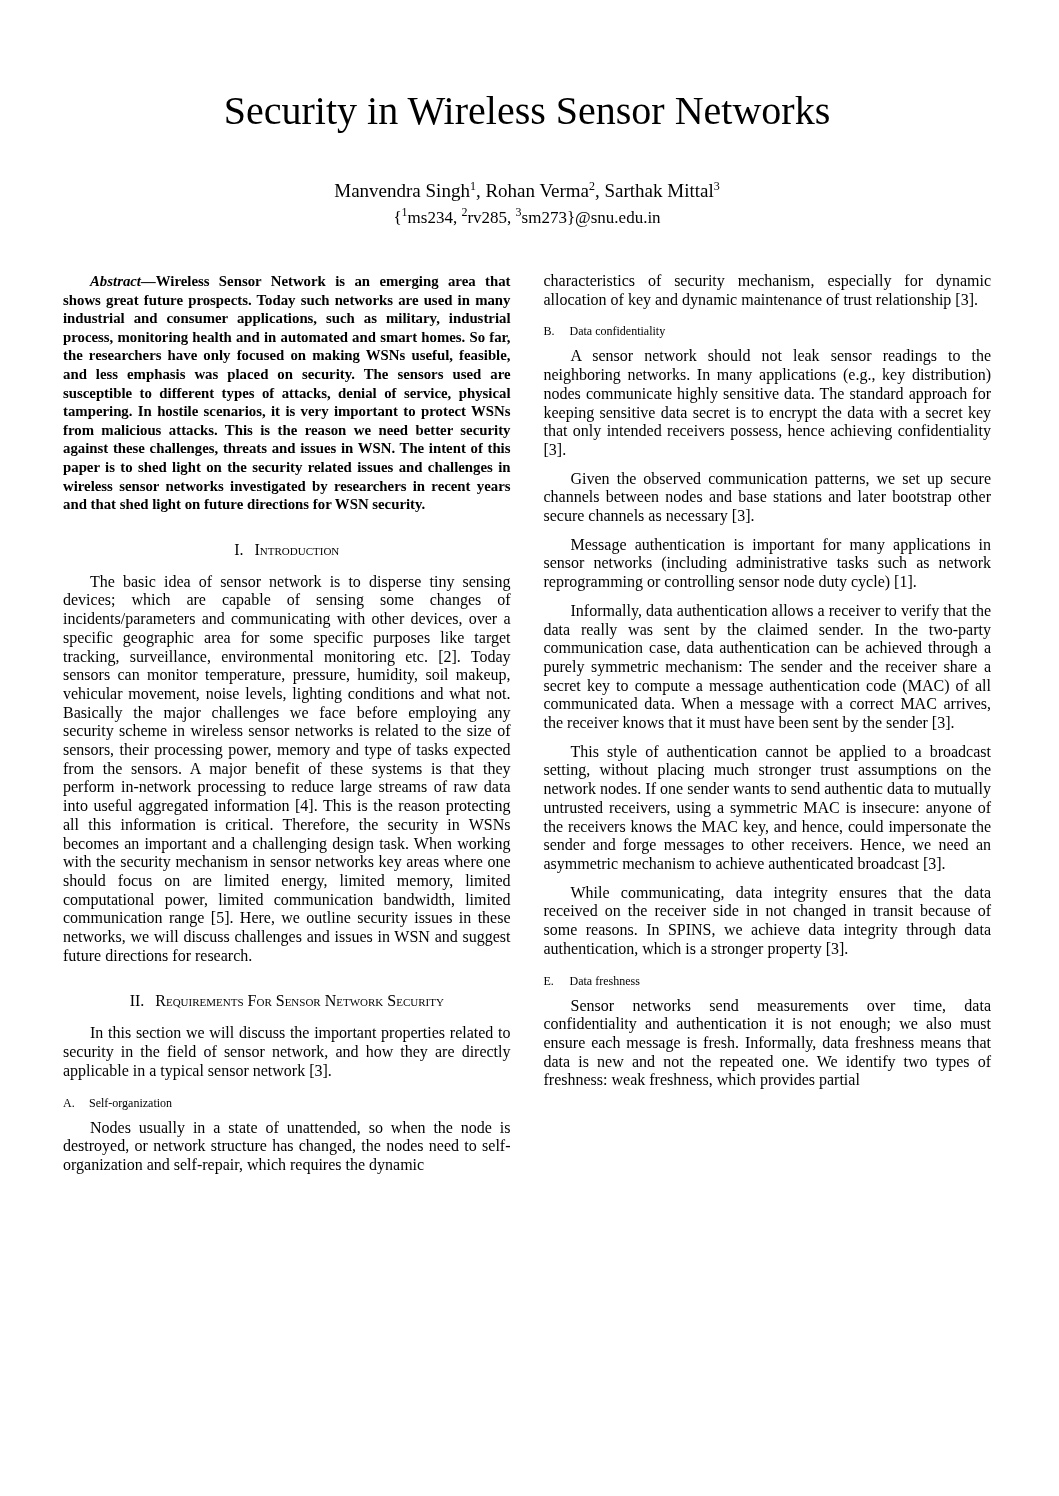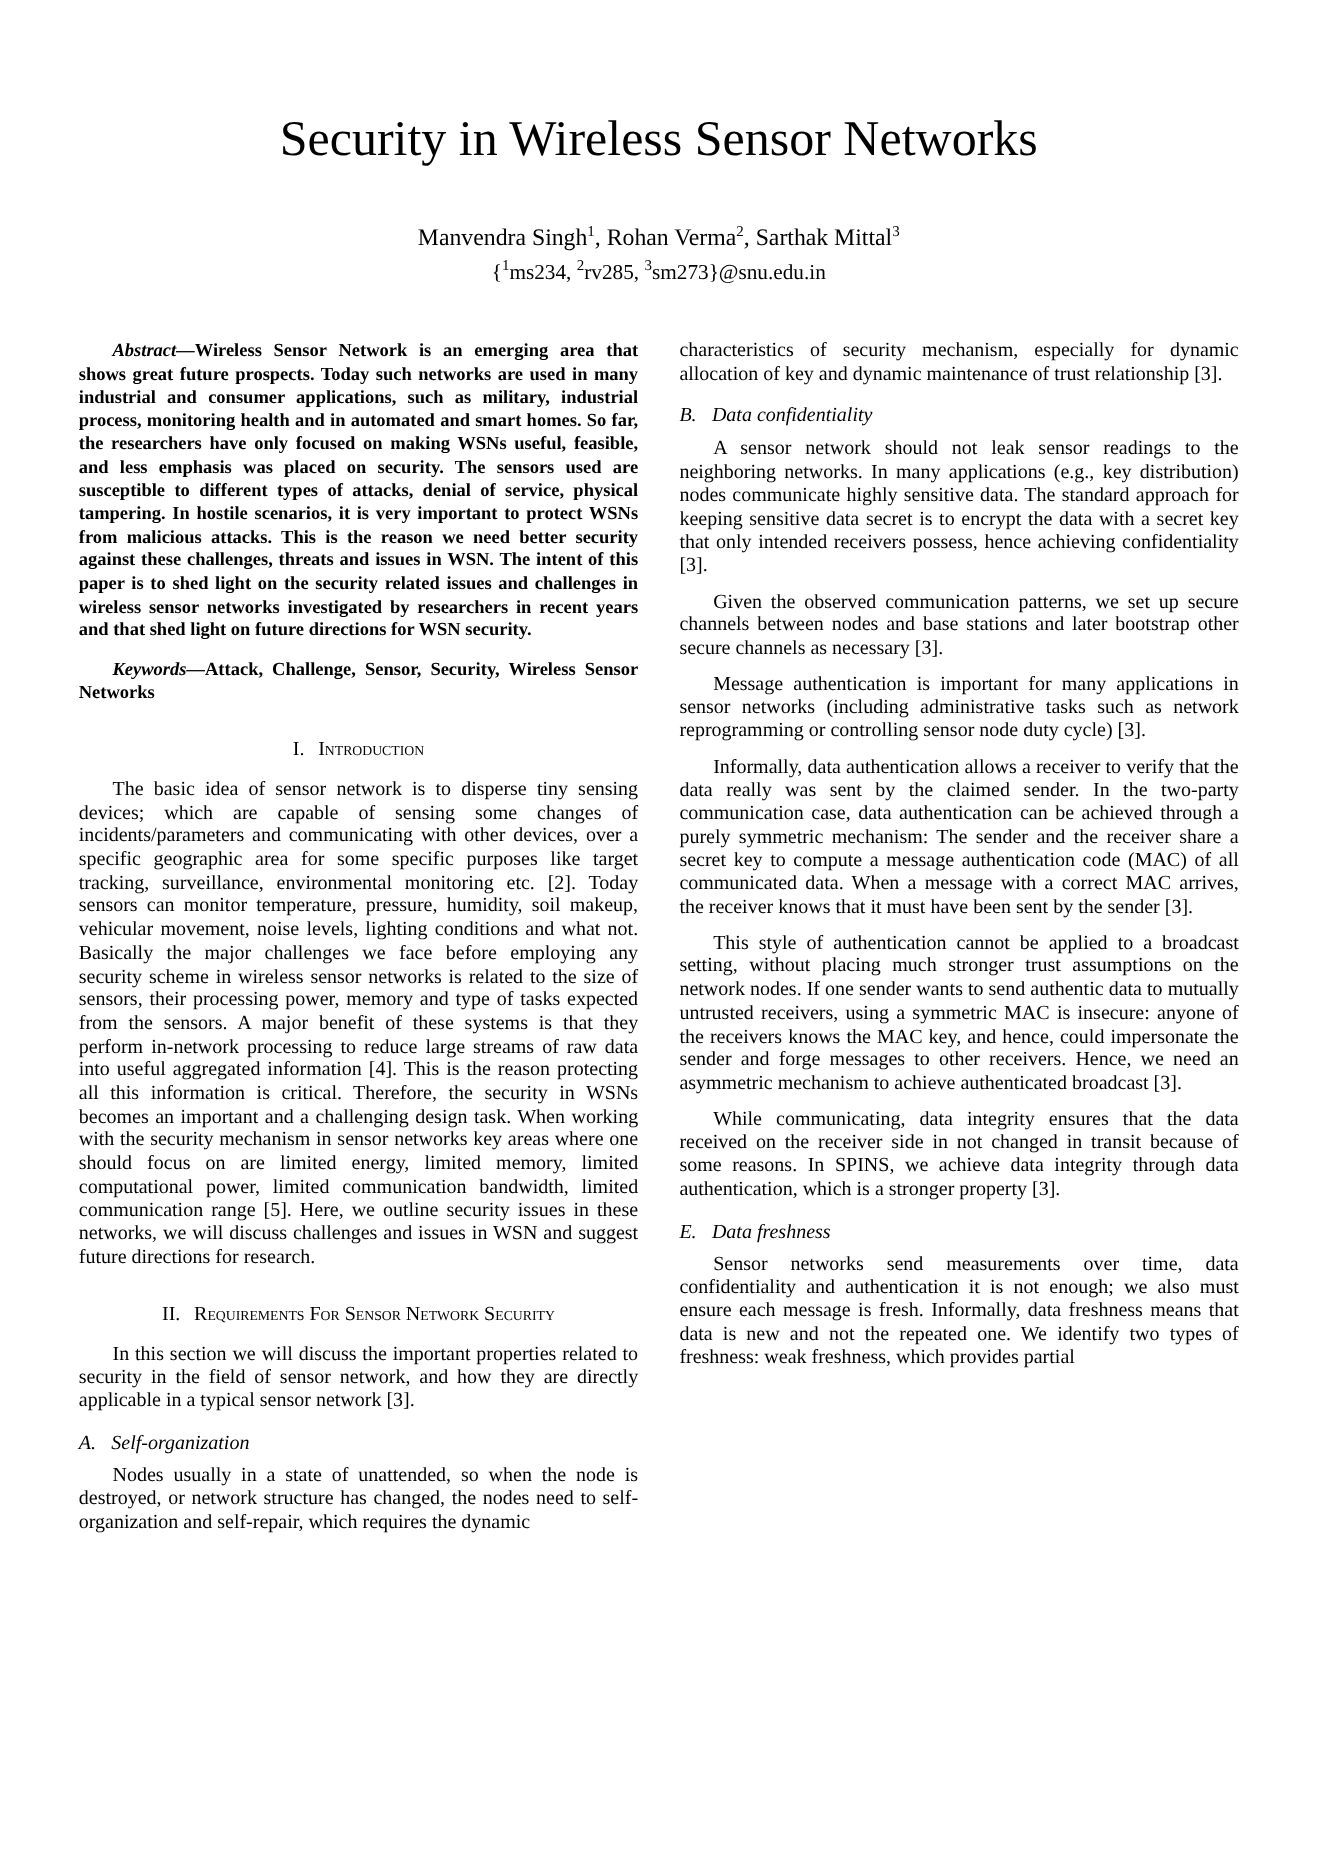--- a/index.html
+++ b/index.html
@@ -71,22 +71,21 @@
     font-size: 16px;
     font-variant: small-caps;
     margin: 27px 0 14px 0;
     font-weight: 400;
   }
   .section-heading .sec-num {
     font-variant: normal;
     margin-right: 11px;
   }
   .subsection-heading {
-    font-style: italic;
-    font-size: 16px;
+    font-size: 12px;
     margin: 15px 0 8px 0;
     font-weight: 400;
   }
   .subsection-heading .sub-label {
     display: inline-block;
     margin-right: 12px;
     min-width: 14px;
   }
   .outdent { margin-left: -26px; }
 </style>
@@ -100,21 +99,20 @@
   <p class="authors-line"><span>Manvendra Singh</span><sup>1</sup><span>, </span><span>Rohan Verma</span><sup>2</sup><span>, </span><span>Sarthak Mittal</span><sup>3</sup></p>
 
   <p class="emails-line"><span>{</span><sup>1</sup><span>ms234, </span><sup>2</sup><span>rv285, </span><sup>3</sup><span>sm273}@snu.edu.in</span></p>
 
   <div class="columns">
 
     <div class="col">
 
       <p class="abstract-para"><span class="lead-italic">Abstract—</span><span>Wireless Sensor Network is an emerging area that shows great future prospects. Today such networks are used in many industrial and consumer applications, such as military, industrial process, monitoring health and in automated and smart homes. So far, the researchers have only focused on making WSNs useful, feasible, and less emphasis was placed on security. The sensors used are susceptible to different types of attacks, denial of service, physical tampering. In hostile scenarios, it is very important to protect WSNs from malicious attacks. This is the reason we need better security against these challenges, threats and issues in WSN. The intent of this paper is to shed light on the security related issues and challenges in wireless sensor networks investigated by researchers in recent years and that shed light on future directions for WSN security.</span></p>
 
-      <p class="keywords-para"><span class="lead-italic">Keywords—</span><span>Attack, Challenge, Sensor, Security, Wireless Sensor Networks</span></p>
 
       <h2 class="section-heading"><span class="sec-num">I.</span><span>Introduction</span></h2>
 
       <p class="body-para">The basic idea of sensor network is to disperse tiny sensing devices; which are capable of sensing some changes of incidents/parameters and communicating with other devices, over a specific geographic area for some specific purposes like target tracking, surveillance, environmental monitoring etc. [2]. Today sensors can monitor temperature, pressure, humidity, soil makeup, vehicular movement, noise levels, lighting conditions and what not. Basically the major challenges we face before employing any security scheme in wireless sensor networks is related to the size of sensors, their processing power, memory and type of tasks expected from the sensors. A major benefit of these systems is that they perform in-network processing to reduce large streams of raw data into useful aggregated information [4]. This is the reason protecting all this information is critical. Therefore, the security in WSNs becomes an important and a challenging design task. When working with the security mechanism in sensor networks key areas where one should focus on are limited energy, limited memory, limited computational power, limited communication bandwidth, limited communication range [5]. Here, we outline security issues in these networks, we will discuss challenges and issues in WSN and suggest future directions for research.</p>
 
       <h2 class="section-heading"><span class="sec-num">II.</span><span>Requirements For Sensor Network Security</span></h2>
 
       <p class="body-para">In this section we will discuss the important properties related to security in the field of sensor network, and how they are directly applicable in a typical sensor network [3].</p>
 
       <h3 class="subsection-heading"><span class="sub-label">A.</span><span>Self-organization</span></h3>
@@ -126,21 +124,21 @@
     <div class="col">
 
       <p class="body-para no-indent">characteristics of security mechanism, especially for dynamic allocation of key and dynamic maintenance of trust relationship [3].</p>
 
       <h3 class="subsection-heading"><span class="sub-label">B.</span><span>Data confidentiality</span></h3>
 
       <p class="body-para">A sensor network should not leak sensor readings to the neighboring networks. In many applications (e.g., key distribution) nodes communicate highly sensitive data. The standard approach for keeping sensitive data secret is to encrypt the data with a secret key that only intended receivers possess, hence achieving confidentiality [3].</p>
       <p class="body-para">Given the observed communication patterns, we set up secure channels between nodes and base stations and later bootstrap other secure channels as necessary [3].</p>
 
 
-      <p class="body-para">Message authentication is important for many applications in sensor networks (including administrative tasks such as network reprogramming or controlling sensor node duty cycle) [3].</p>
+      <p class="body-para">Message authentication is important for many applications in sensor networks (including administrative tasks such as network reprogramming or controlling sensor node duty cycle) [1].</p>
       <p class="body-para">Informally, data authentication allows a receiver to verify that the data really was sent by the claimed sender. In the two-party communication case, data authentication can be achieved through a purely symmetric mechanism: The sender and the receiver share a secret key to compute a message authentication code (MAC) of all communicated data. When a message with a correct MAC arrives, the receiver knows that it must have been sent by the sender [3].</p>
       <p class="body-para">This style of authentication cannot be applied to a broadcast setting, without placing much stronger trust assumptions on the network nodes. If one sender wants to send authentic data to mutually untrusted receivers, using a symmetric MAC is insecure: anyone of the receivers knows the MAC key, and hence, could impersonate the sender and forge messages to other receivers. Hence, we need an asymmetric mechanism to achieve authenticated broadcast [3].</p>
 
 
       <p class="body-para">While communicating, data integrity ensures that the data received on the receiver side in not changed in transit because of some reasons. In SPINS, we achieve data integrity through data authentication, which is a stronger property [3].</p>
 
       <h3 class="subsection-heading"><span class="sub-label">E.</span><span>Data freshness</span></h3>
 
       <p class="body-para">Sensor networks send measurements over time, data confidentiality and authentication it is not enough; we also must ensure each message is fresh. Informally, data freshness means that data is new and not the repeated one. We identify two types of freshness: weak freshness, which provides partial</p>
 

